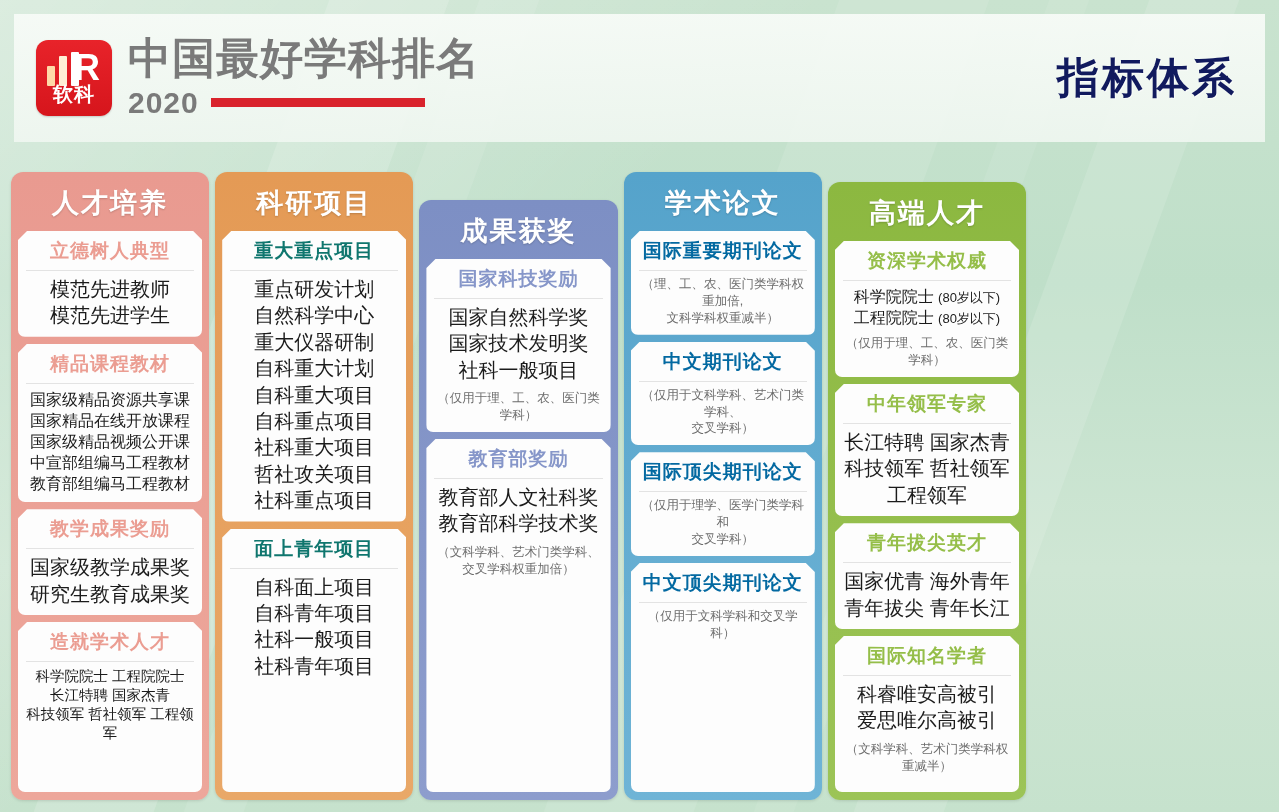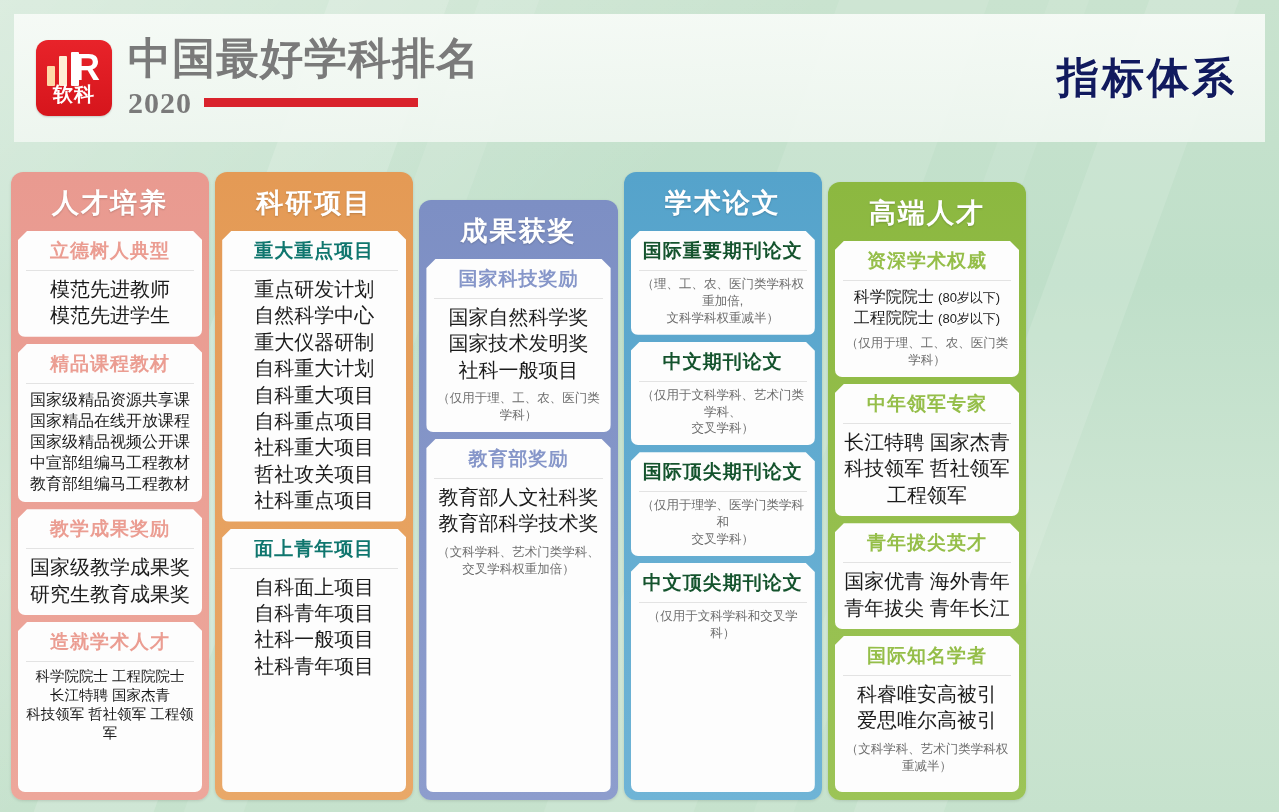--- a/index.html
+++ b/index.html
@@ -54,21 +54,21 @@
   .logo .cn {
     position: absolute; left: 0; right: 0; bottom: 8px; text-align: center;
     color: #fff; font-size: 20px; font-weight: bold; letter-spacing: 1px;
   }
   .brand-text { display: flex; flex-direction: column; justify-content: center; }
   .brand-title {
     font-size: 43px; font-weight: bold; color: #7a7a7a; letter-spacing: 1px;
     line-height: 1.05;
   }
   .brand-sub { display: flex; align-items: center; gap: 12px; margin-top: 4px; }
-  .brand-year { font-size: 30px; font-weight: bold; color:#7a7a7a; letter-spacing: 1px; font-family: Liberation Serif, serif; }
+  .brand-year { font-size: 30px; font-weight: bold; color:#7a7a7a; letter-spacing: 1px; }
   .brand-rule { width: 214px; height: 9px; background:#d9232c; }
   .page-title {
     font-size: 42px; font-weight: bold; color:#111a5e; letter-spacing: 3px;
     text-shadow: 1px 1px 0 rgba(255,255,255,.6);
   }
 
   
   .board {
     position: absolute; left: 11px; top: 172px; width: 1015px; height: 628px;
     display: flex; gap: 6px;
@@ -107,21 +107,21 @@
   .note.tight { margin-top: 3px; }
 
   
   .col.c1 { background: linear-gradient(180deg,#e99a90 0%, #eda79b 100%); }
   .col.c1 .card-title { color:#eb9d92; }
   .col.c2 { background: linear-gradient(180deg,#e49a55 0%, #e9a868 100%); }
   .col.c2 .card-title { color:#0f766e; }
   .col.c3 { background: linear-gradient(180deg,#7d8fc4 0%, #8d9dcd 100%); margin-top: 28px; }
   .col.c3 .card-title { color:#8696c9; }
   .col.c4 { background: linear-gradient(180deg,#55a3cb 0%, #6fb4d6 100%); }
-  .col.c4 .card-title { color:#14532d; }
+  .col.c4 .card-title { color:#0369a1; }
   .col.c5 { background: linear-gradient(180deg,#8cb840 0%, #9cc457 100%); margin-top: 10px; }
   .col.c5 .card-title { color:#95be49; }
 
   
   .card.grow { flex: 1 1 auto; }
 </style>
 </head>
 <body>
 
 <div class="bg-deco">

